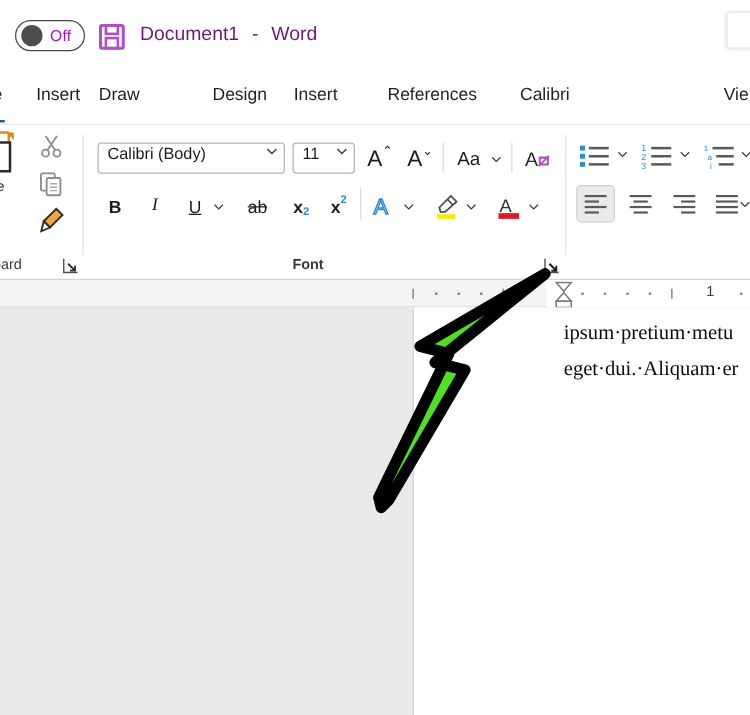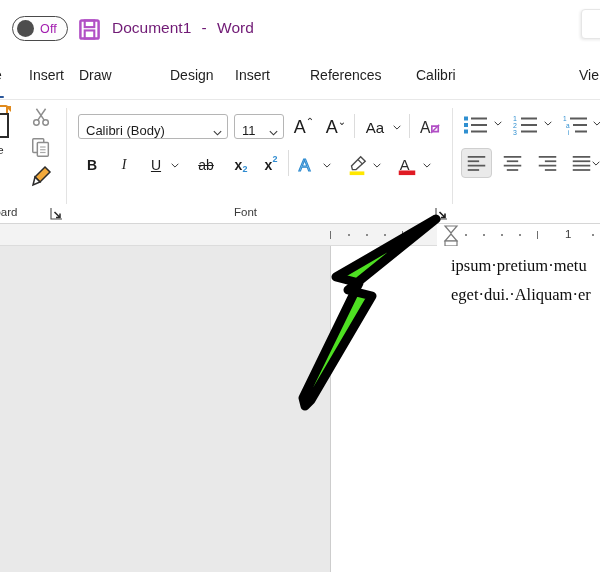--- a/index.html
+++ b/index.html
@@ -83,21 +83,21 @@
   .paste-label {
     position: absolute; left: -6px; top: 44px;
     font-size: 11.5px; color: #2b2b2b; white-space: nowrap;
   }
   .mini-btn { position: absolute; width: 26px; height: 26px; }
 
   
   .combo {
     position: absolute; height: 25px;
     border: 1px solid #b5b5b5; border-radius: 3px; background: #fff;
-    display: flex; align-items: flex-end; padding: 0 4px 0 7px;
+    display: flex; align-items: flex-start; padding: 0 4px 0 7px;
     font-size: 13px; color: #1c1c1c;
   }
   .combo .val { flex: 1; white-space: nowrap; overflow: hidden; }
   .chev { width: 11px; height: 11px; flex: none; }
   .fbtn {
     position: absolute; display: flex; align-items: center; justify-content: center;
     height: 26px; font-size: 15px; color: #1c1c1c;
   }
   .fbtn.sel { background: #eaeaea; border: 1px solid #cfcfcf; border-radius: 4px; }
   .small-chev { position: absolute; width: 10px; height: 10px; }
@@ -321,21 +321,21 @@
     <div class="fbtn" style="left:394px; top:52px; width:26px;">
       <svg viewBox="0 0 24 24" width="22" height="22">
         <text x="4" y="17" font-family="Liberation Sans, sans-serif" font-size="16" fill="#2b2b2b">A</text>
         <rect x="3" y="18" width="18" height="5" fill="#e01b24"></rect>
       </svg>
     </div>
     <svg class="small-chev" style="left:422px; top:60px;" viewBox="0 0 12 12">
       <path d="M2 4.5 L6 8.5 L10 4.5" fill="none" stroke="#3a3a3a" stroke-width="1.2"></path>
     </svg>
 
-    <div class="grp-label" style="left:234px;">Font</div>
+    <div class="grp-label" style="left:234px;font-weight:bold;">Font</div>
     <div class="dlg-launcher" style="left:435px; bottom:4px;">
       <svg viewBox="0 0 13 13" width="13" height="13">
         <path d="M1 1 L1 12 L12 12" fill="none" stroke="#4a4a4a" stroke-width="1.1"></path>
         <path d="M4.5 5 L10 10.5 M10 6.5 L10 10.5 L6 10.5" fill="none" stroke="#1c1c1c" stroke-width="1.6"></path>
       </svg>
     </div>
 
     <div class="grp-divider" style="left:452px;"></div>
 
     <div class="fbtn" style="left:462px; top:12px; width:28px;">

